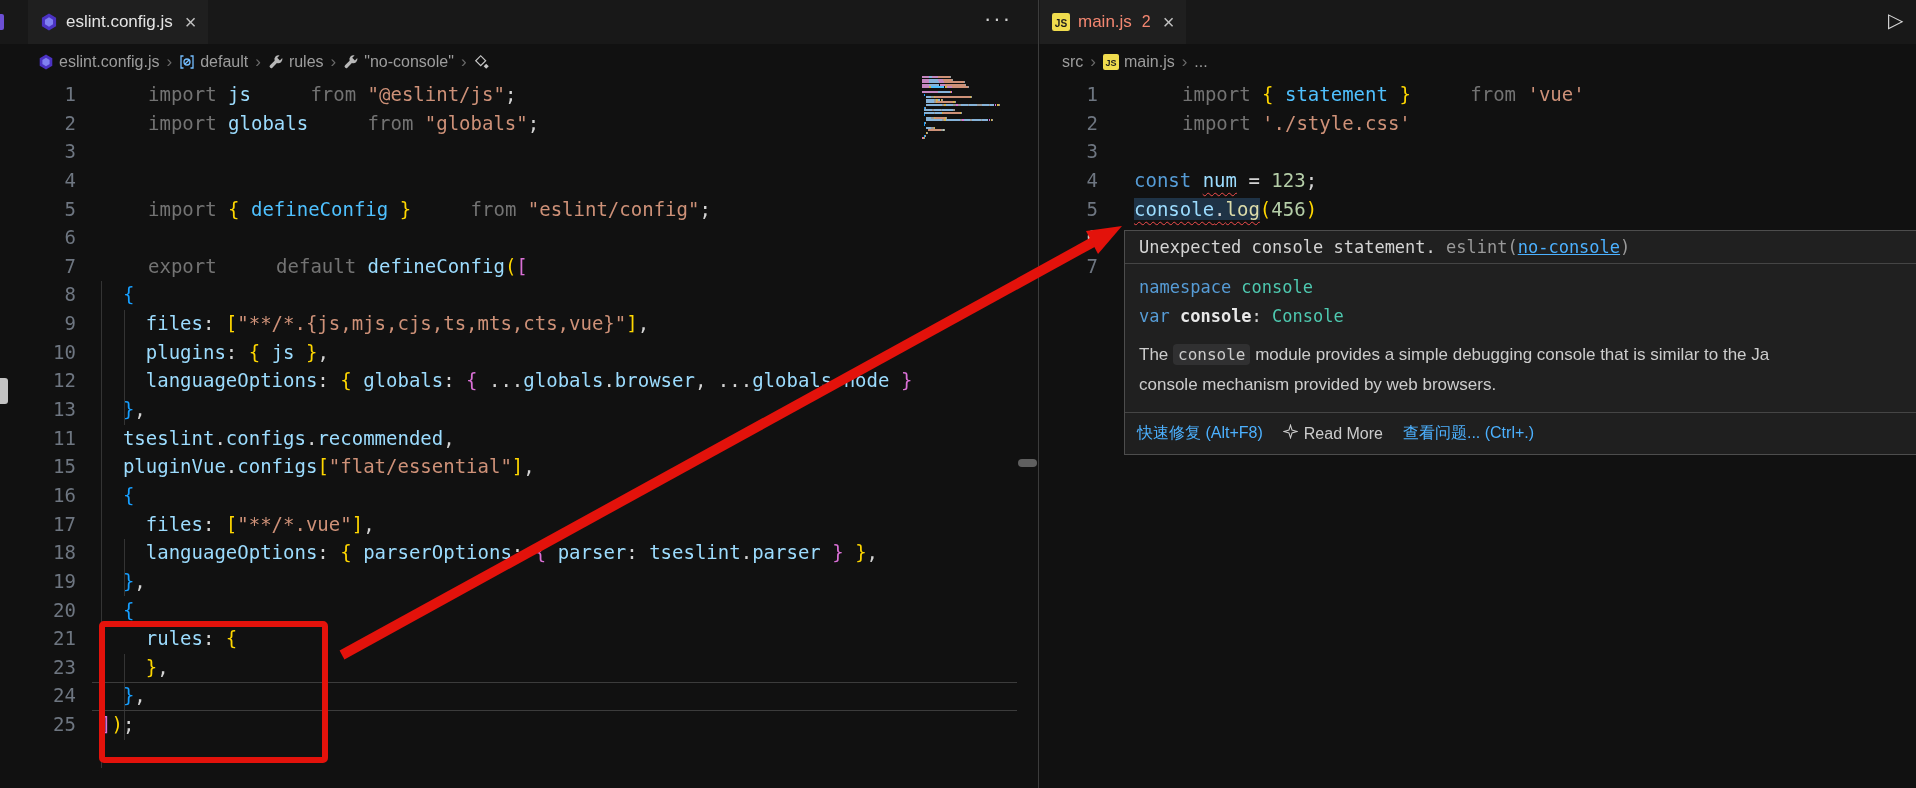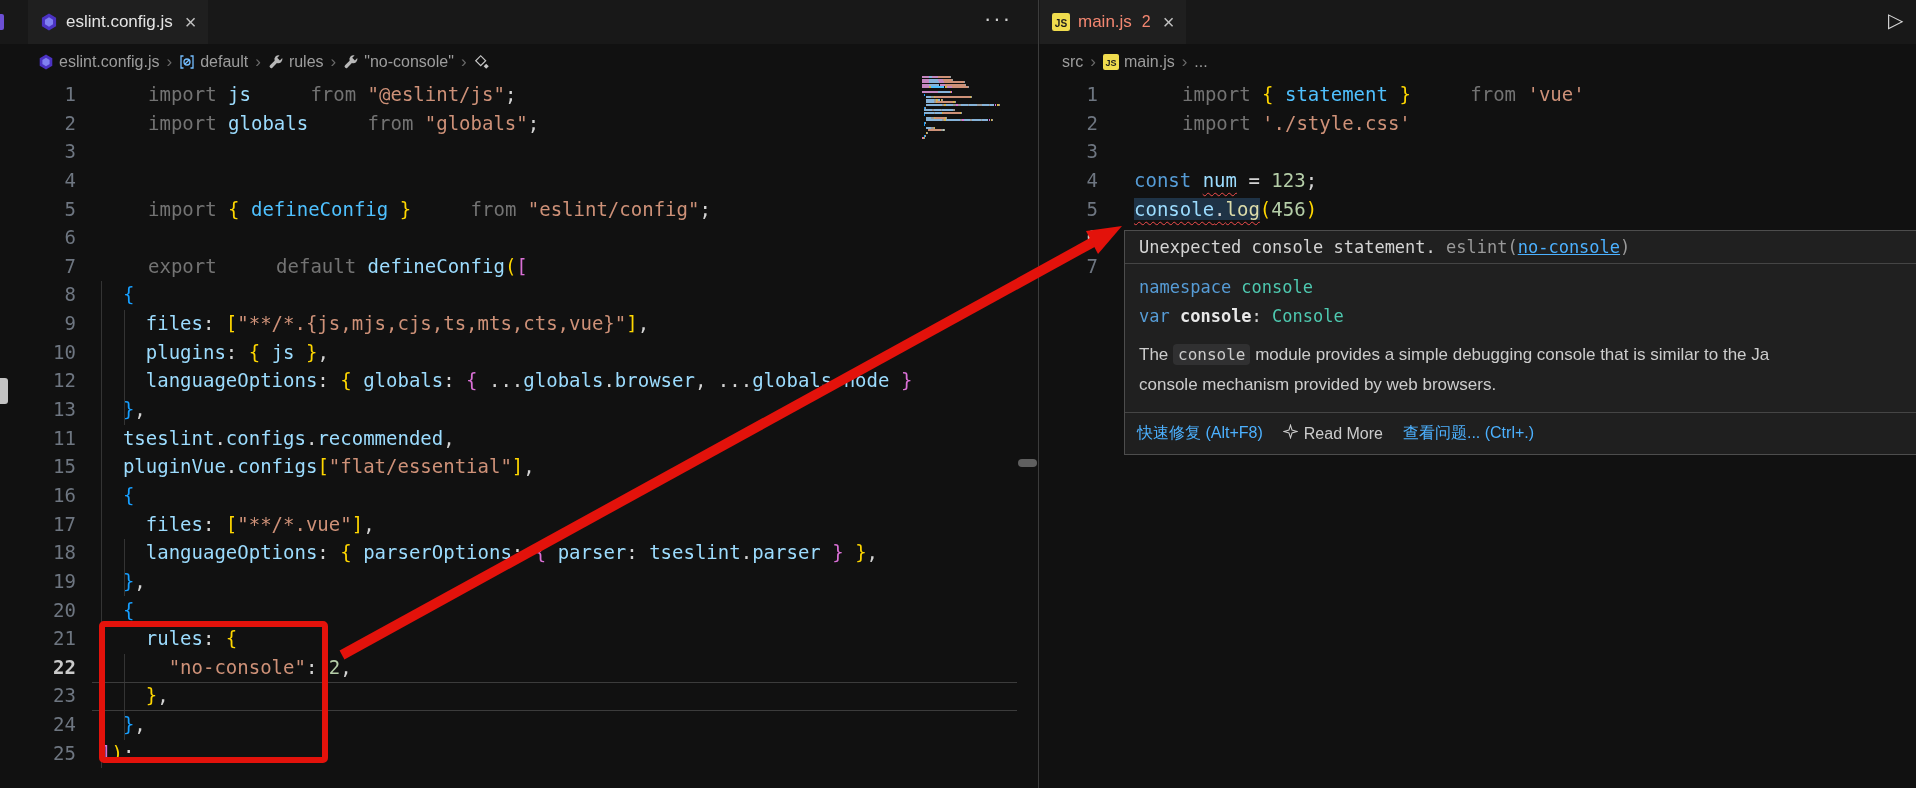--- a/index.html
+++ b/index.html
@@ -133,21 +133,20 @@
     <div class="line"><span class="gut">12</span><span class="txt"><span class="id">    languageOptions</span><span class="pun">: </span><span class="b1">{ </span><span class="id">globals</span><span class="pun">: </span><span class="b2">{ </span><span class="pun">...</span><span class="id">globals</span><span class="pun">.</span><span class="id">browser</span><span class="pun">, </span><span class="pun">...</span><span class="id">globals</span><span class="pun">.</span><span class="id">node</span><span class="pun"> </span><span class="b2">}</span><span class="pun"> </span></span></div>
     <div class="line"><span class="gut">13</span><span class="txt"><span class="pun">  </span><span class="b3">}</span><span class="pun">,</span></span></div>
     <div class="line"><span class="gut">11</span><span class="txt"><span class="pun">  </span><span class="id">tseslint</span><span class="pun">.</span><span class="id">configs</span><span class="pun">.</span><span class="id">recommended</span><span class="pun">,</span></span></div>
     <div class="line"><span class="gut">15</span><span class="txt"><span class="pun">  </span><span class="id">pluginVue</span><span class="pun">.</span><span class="id">configs</span><span class="b1">[</span><span class="str">"flat/essential"</span><span class="b1">]</span><span class="pun">,</span></span></div>
     <div class="line"><span class="gut">16</span><span class="txt"><span class="pun">  </span><span class="b3">{</span></span></div>
     <div class="line"><span class="gut">17</span><span class="txt"><span class="id">    files</span><span class="pun">: </span><span class="b1">[</span><span class="str">"**/*.vue"</span><span class="b1">]</span><span class="pun">,</span></span></div>
     <div class="line"><span class="gut">18</span><span class="txt"><span class="id">    languageOptions</span><span class="pun">: </span><span class="b1">{ </span><span class="id">parserOptions</span><span class="pun">: </span><span class="b2">{ </span><span class="id">parser</span><span class="pun">: </span><span class="id">tseslint</span><span class="pun">.</span><span class="id">parser</span><span class="pun"> </span><span class="b2">}</span><span class="pun"> </span><span class="b1">}</span><span class="pun">,</span></span></div>
     <div class="line"><span class="gut">19</span><span class="txt"><span class="pun">  </span><span class="b3">}</span><span class="pun">,</span></span></div>
     <div class="line"><span class="gut">20</span><span class="txt"><span class="pun">  </span><span class="b3">{</span></span></div>
     <div class="line"><span class="gut">21</span><span class="txt"><span class="id">    rules</span><span class="pun">: </span><span class="b1">{</span></span></div>
-    <div class="line"><span class="gut active">22</span><span class="txt"><span class="str">      "no-console"</span><span class="pun">: </span><span class="num">2</span><span class="pun">,</span></span></div>
     <div class="line"><span class="gut">23</span><span class="txt"><span class="pun">    </span><span class="b1">}</span><span class="pun">,</span></span></div>
     <div class="line"><span class="gut">24</span><span class="txt"><span class="pun">  </span><span class="b3">}</span><span class="pun">,</span></span></div>
     <div class="line"><span class="gut">25</span><span class="txt"><span class="b2">]</span><span class="b1">)</span><span class="pun">;</span></span></div>
   </div>
 
 <div class="abs guide" style="left:101px;top:281px;height:487px"></div>
 <div class="abs guide" style="left:124px;top:310px;height:115px"></div>
 <div class="abs guide" style="left:124px;top:539px;height:57px"></div>
 <div class="abs guide" style="left:124px;top:654px;height:86px"></div>
 

